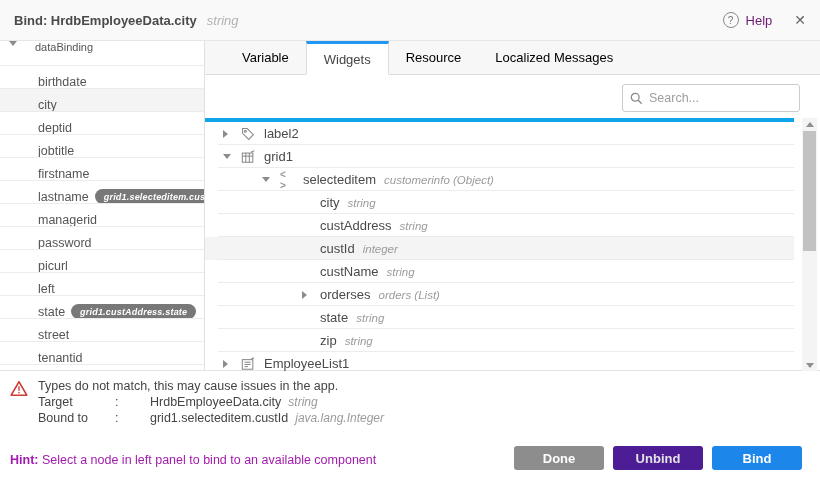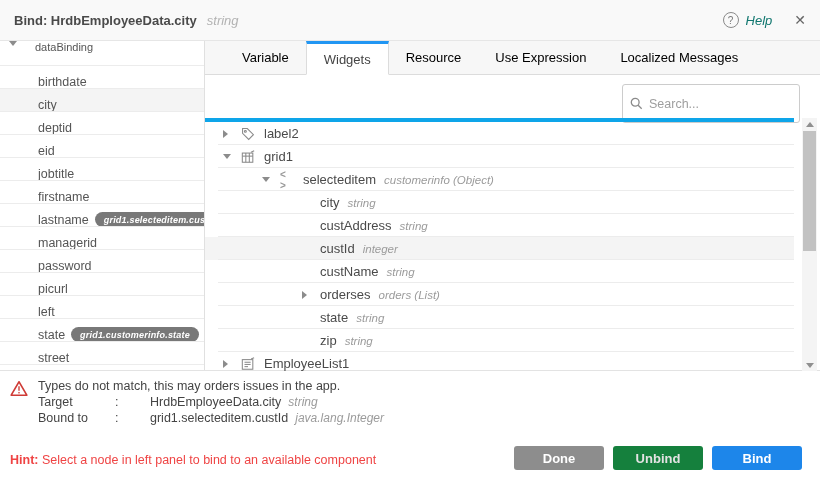--- a/index.html
+++ b/index.html
@@ -8,21 +8,21 @@
   .dialog { position:relative; width:820px; height:488px; background:#fff; overflow:hidden; }
 
   
   .header { position:absolute; top:0; left:0; right:0; height:41px; background:#f9f9f9;
             border-bottom:1px solid #e6e6e6; display:flex; align-items:center; padding:0 14px; }
   .title { font-size:13px; font-weight:bold; color:#4a4a4a; }
   .title-type { font-size:13px; font-style:italic; color:#b3b3b3; margin-left:10px; }
   .header-right { margin-left:auto; display:flex; align-items:center; }
   .help-icon { width:16px; height:16px; border-radius:50%; border:1px solid #8a8a8a; color:#777;
                font-size:10px; display:flex; align-items:center; justify-content:center; cursor:pointer; }
-  .help-label { font-size:13px; color:#0f766e; margin-left:7px; cursor:pointer;font-style:italic; }
+  .help-label { font-size:13px; color:#701a75; margin-left:7px; cursor:pointer; }
   .close-icon { font-size:14px; color:#666; margin-left:22px; cursor:pointer; }
 
   
   .body { position:absolute; top:41px; left:0; right:0; height:330px; border-bottom:1px solid #e3e3e3; display:flex; }
 
   
   .sidebar { width:205px; flex:0 0 205px; border-right:1px solid #e0e0e0; overflow:hidden; background:#fff; }
   .side-root { height:24px; display:flex; align-items:flex-start; padding-left:9px; font-size:11px; color:#555; cursor:pointer; }
   .side-root .caret-box { margin-right:8px; }
   .side-list { border-top:1px solid #ececec; }
@@ -33,21 +33,21 @@
   .badge { background:#787878; color:#fff; font-size:9px; font-style:italic; font-weight:bold;
            padding:2.5px 9px; border-radius:9px; margin-left:6px; white-space:nowrap; letter-spacing:.2px; }
 
   
   .main { flex:1; position:relative; background:#fff; }
   .tabbar { height:34px; background:#f7f7f7; border-bottom:1px solid #dcdcdc; display:flex; align-items:stretch; padding-left:20px; }
   .tab { font-size:13px; color:#000000; padding:0 17px; display:flex; align-items:center; cursor:pointer; }
   .tab.active { background:#fff; border:1px solid #dcdcdc; border-bottom:1px solid #fff; border-top:3px solid #2196f3;
                 margin-bottom:-1px; color:#444; }
   .content { position:absolute; top:34px; left:0; right:0; bottom:0; }
-  .search-box { position:absolute; top:9px; right:20px; width:178px; height:39px; border:1px solid #ccc;
+  .search-box { position:absolute; top:9px; right:20px; width:178px; height:28px; border:1px solid #ccc;
                 border-radius:3px; background:#fff; display:flex; align-items:center; padding:0 7px; }
   .search-icon { flex:0 0 13px; height:13px; margin-right:6px; }
   .search-input { border:none; outline:none; font-size:12.5px; color:#555; width:100%; background:transparent; font-family:inherit; }
   .search-input::placeholder { color:#9e9e9e; }
 
   .tree-list { position:absolute; top:43px; left:0; right:26px; border-top:4px solid #0ea5e9; }
   .tree-row { height:23px; display:flex; align-items:center; position:relative; font-size:13px; color:#4a4a4a; cursor:pointer; }
   .tree-row::after { content:""; position:absolute; left:13px; right:0; bottom:0; height:1px; background:#ececec; }
   .tree-row.selected { background:#f4f4f4; }
   .lvl1 { padding-left:18px; } .lvl2 { padding-left:57px; } .lvl3 { padding-left:97px; }
@@ -71,27 +71,27 @@
   .warn-icon { flex:0 0 18px; margin-top:2px; }
   .warn-lines { margin-left:10px; font-size:12.5px; color:#444; }
   .warn-msg { line-height:16px; }
   .warn-row { display:flex; line-height:16px; }
   .warn-label { width:77px; }
   .warn-colon { width:35px; }
   .warn-type { font-style:italic; color:#9b9b9b; margin-left:7px; font-size:12px; }
 
   
   .footer { position:absolute; top:429px; left:0; right:0; bottom:0; background:#fff; }
-  .hint { position:absolute; left:10px; top:24px; font-size:12.5px; color:#ef4444; }
+  .hint { position:absolute; left:10px; top:24px; font-size:12.5px; color:#a21caf; }
   .hint-label { font-weight:bold; }
   .footer-buttons { position:absolute; right:18px; top:17px; display:flex; gap:9px;padding-left:8px; }
   .btn { width:90px; height:24px; border:none; border-radius:3px; font-size:13px; font-weight:600;
          font-family:inherit; color:#fff; cursor:pointer; }
   .btn.dark { background:#8d8d8d; }
-  .btn.disabled { background:#15803d; color:#e3e3e3; cursor:default; }
+  .btn.disabled { background:#4c1d95; color:#e3e3e3; cursor:default; }
   .btn.primary { background:#1d86ea; }
 </style>
 </head>
 <body>
 
 <div class="dialog">
 
   <div class="header">
     <span class="title">Bind: HrdbEmployeeData.city</span>
     <span class="title-type">string</span>
@@ -115,23 +115,20 @@
           <div class="side-row">
             <span class="side-label">birthdate</span>
           </div>
           <div class="side-row selected">
             <span class="side-label">city</span>
           </div>
           <div class="side-row">
             <span class="side-label">deptid</span>
           </div>
           <div class="side-row">
-            <span class="side-label">eid</span>
-          </div>
-          <div class="side-row">
             <span class="side-label">jobtitle</span>
           </div>
           <div class="side-row">
             <span class="side-label">firstname</span>
           </div>
           <div class="side-row">
             <span class="side-label">lastname</span>
             <span class="badge">grid1.selecteditem.custName</span>
           </div>
           <div class="side-row">
@@ -141,37 +138,36 @@
             <span class="side-label">password</span>
           </div>
           <div class="side-row">
             <span class="side-label">picurl</span>
           </div>
           <div class="side-row">
             <span class="side-label">left</span>
           </div>
           <div class="side-row">
             <span class="side-label">state</span>
-            <span class="badge">grid1.customerinfo.state</span>
+            <span class="badge">grid1.custAddress.state</span>
           </div>
           <div class="side-row">
             <span class="side-label">street</span>
           </div>
           <div class="side-row">
             <span class="side-label">tenantid</span>
           </div>
         </div>
     </div>
 
     <div class="main">
       <div class="tabbar" id="tabbar">
           <div class="tab">Variable</div>
           <div class="tab active">Widgets</div>
           <div class="tab">Resource</div>
-          <div class="tab">Use Expression</div>
           <div class="tab">Localized Messages</div>
         </div>
       <div class="content">
         <div class="search-box">
           <svg class="search-icon" viewBox="0 0 14 14" fill="none" stroke="#8a8a8a" stroke-width="1.4">
             <circle cx="5.6" cy="5.6" r="4.2"></circle>
               <line x1="8.8" y1="8.8" x2="12.6" y2="12.6"></line>
           </svg>
           <input class="search-input" type="text" placeholder="Search..." style="">
         </div>
@@ -277,21 +273,21 @@
     </div>
   </div>
 
   <div class="warning">
     <svg class="warn-icon" width="18" height="17" viewBox="0 0 24 22">
       <path d="M12 2 L22.5 20 H1.5 Z" fill="none" stroke="#cf3b36" stroke-width="2" stroke-linejoin="round"></path>
       <rect x="11.1" y="8" width="1.8" height="6" fill="#cf3b36"></rect>
       <rect x="11.1" y="15.6" width="1.8" height="2" fill="#cf3b36"></rect>
     </svg>
     <div class="warn-lines">
-      <div class="warn-msg">Types do not match, this may orders issues in the app.</div>
+      <div class="warn-msg">Types do not match, this may cause issues in the app.</div>
       <div class="warn-row">
         <span class="warn-label">Target</span>
         <span class="warn-colon">:</span>
         <span>HrdbEmployeeData.city</span>
         <span class="warn-type">string</span>
       </div>
       <div class="warn-row">
         <span class="warn-label">Bound to</span>
         <span class="warn-colon">:</span>
         <span>grid1.selecteditem.custId</span>

